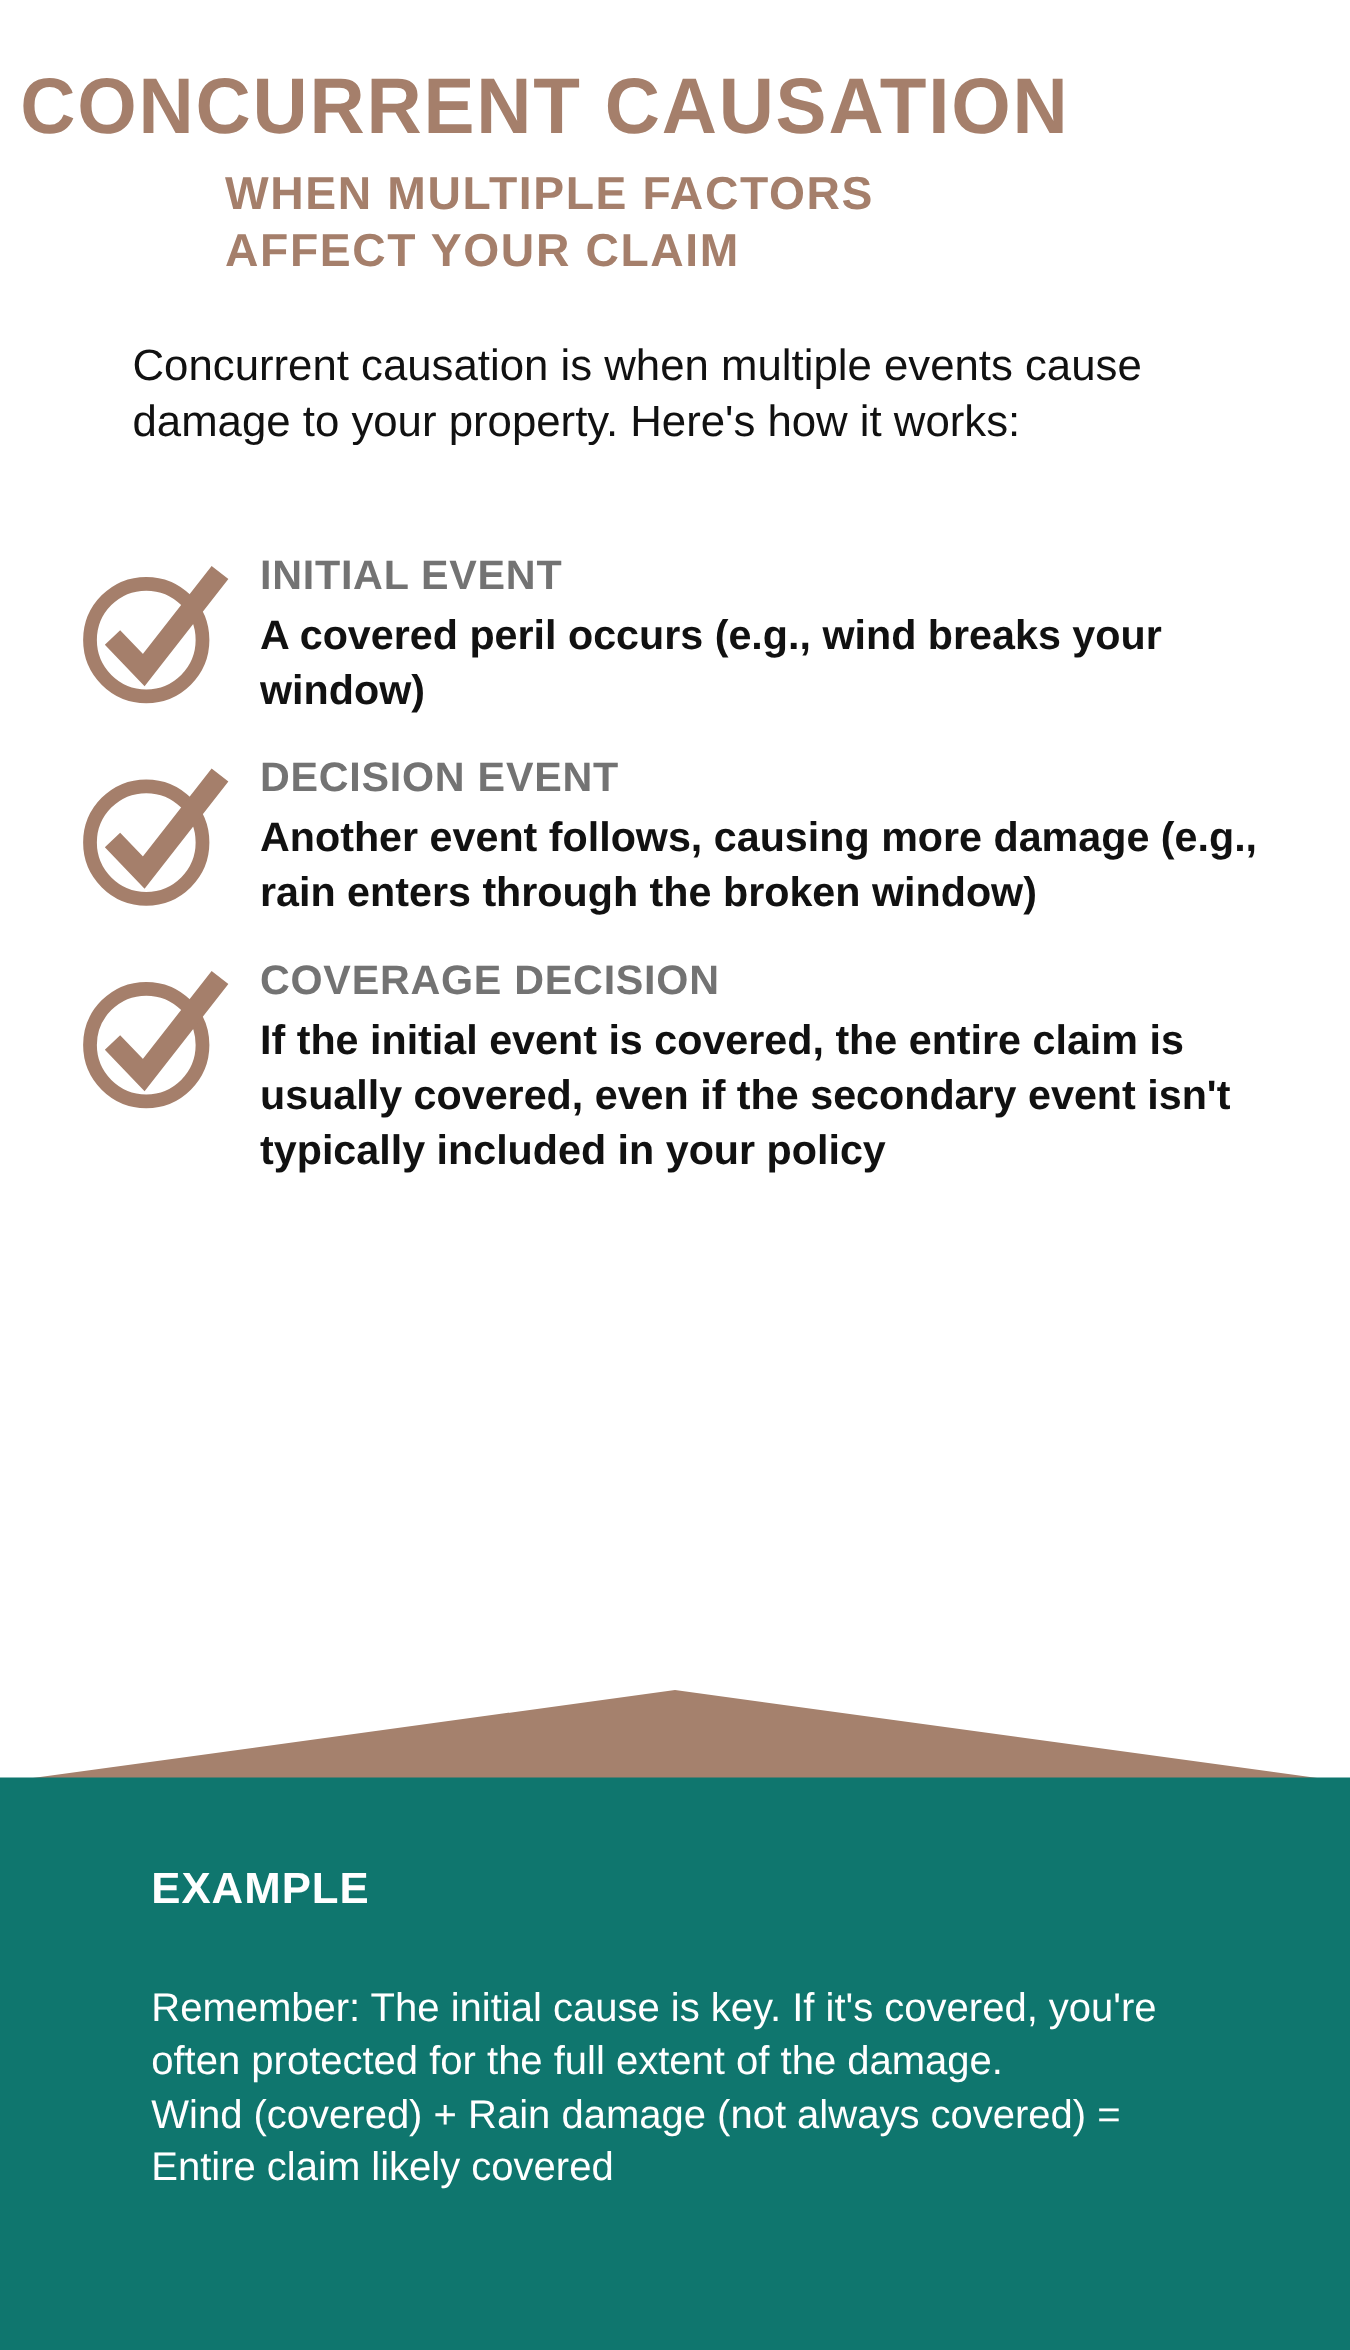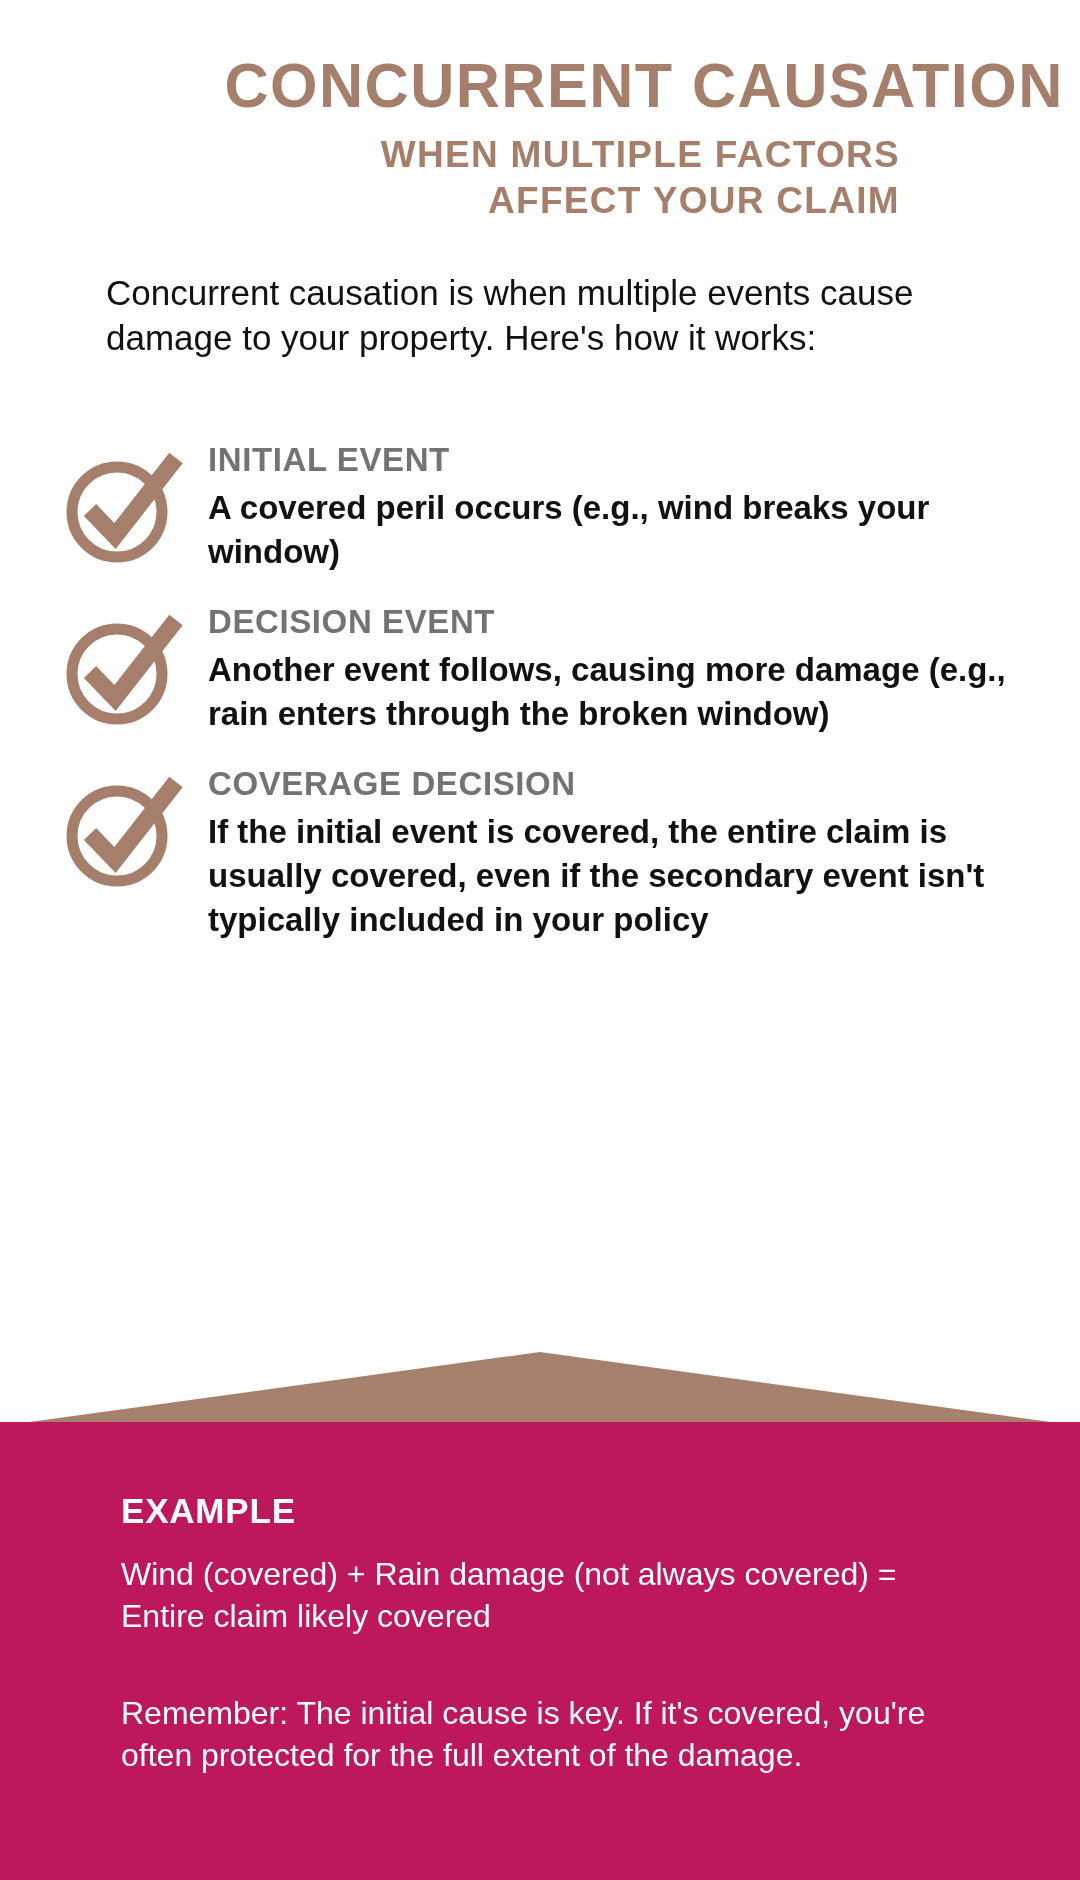--- a/index.html
+++ b/index.html
@@ -11,21 +11,21 @@
     width: 1080px;
     height: 1880px;
     font-family: "Liberation Sans", sans-serif;
     overflow: hidden;
     position: relative;
   }
 
   
   .header {
     padding-top: 52px;
-    text-align: right;
+    text-align: left;
   }
   .main-title {
     font-size: 63px;
     font-weight: bold;
     letter-spacing: 1.5px;
     color: #a57f6b;
     line-height: 1.05;
     margin: 0 0 14px 0;
     transform: scaleX(0.97);
   }
@@ -111,21 +111,21 @@
     width: 1080px;
     height: 76px;
     display: block;
   }
   .footer-body {
     position: absolute;
     left: 0;
     top: 72px;
     width: 1080px;
     height: 458px;
-    background: #be185d;
+    background: #0f766e;
     box-sizing: border-box;
     padding: 70px 110px 0 121px;
   }
   .footer-heading {
     font-size: 35px;
     font-weight: bold;
     letter-spacing: 0.8px;
     color: #ffffff;
     margin: 0 0 22px 0;
     line-height: 1.1;
@@ -196,16 +196,16 @@
   </div>
 
 </div>
 
 <div class="footer">
   <svg class="footer-peak" viewBox="0 0 1080 76" preserveAspectRatio="none" aria-hidden="true">
     <polygon points="0,76 540,2 1080,76" fill="#a5816d"></polygon>
   </svg>
   <div class="footer-body">
     <div class="footer-heading">EXAMPLE</div>
+    <p class="footer-text second">Remember: The initial cause is key. If it's covered, you're often protected for the full extent of the damage.</p>
     <p class="footer-text">Wind (covered) + Rain damage (not always covered) = Entire claim likely covered</p>
-    <p class="footer-text second">Remember: The initial cause is key. If it's covered, you're often protected for the full extent of the damage.</p>
   </div>
 </div>
 
 </body></html>

